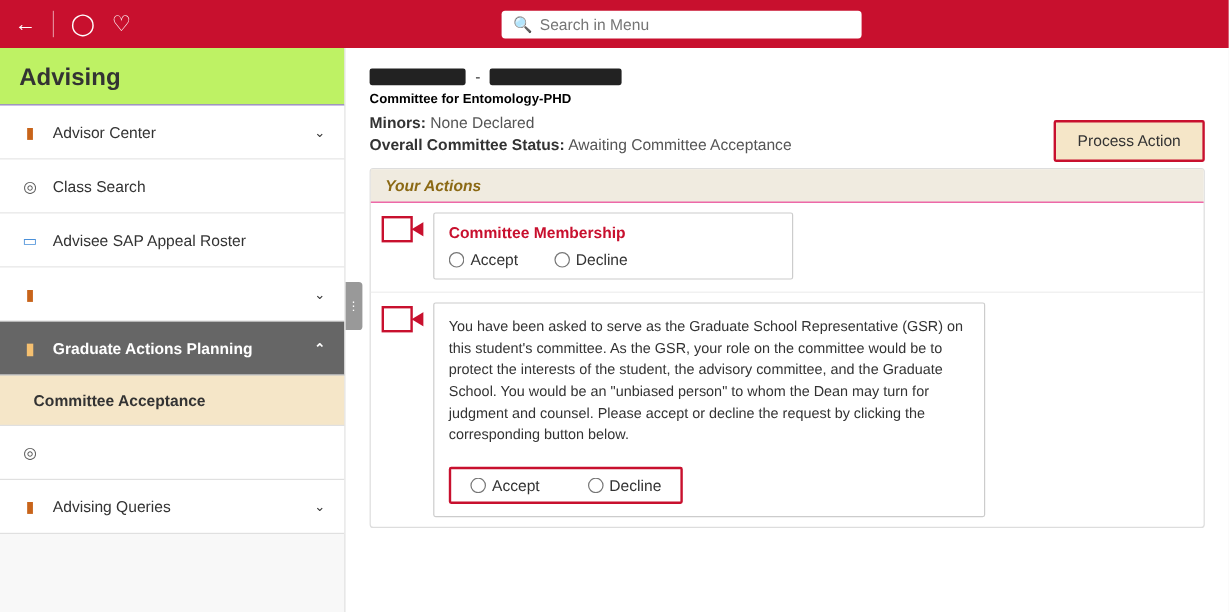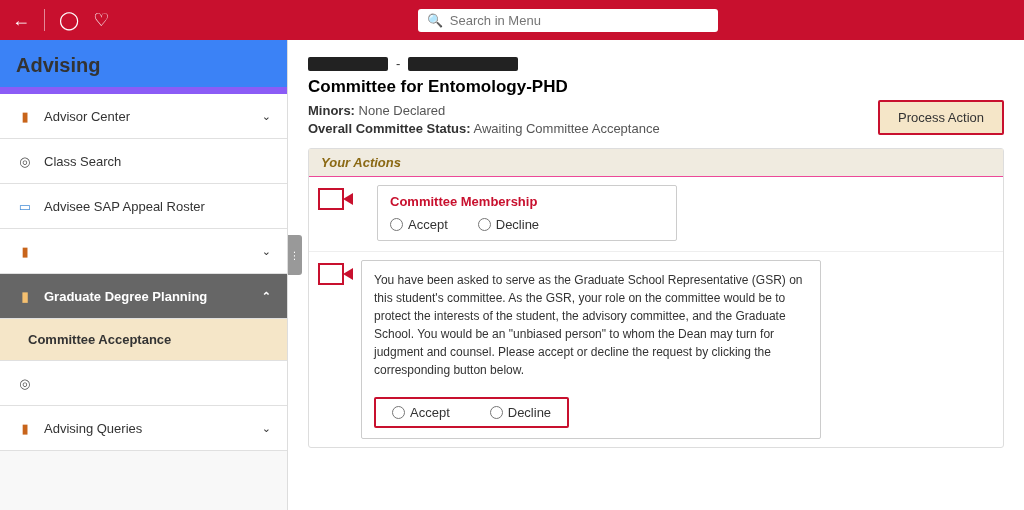--- a/index.html
+++ b/index.html
@@ -56,22 +56,22 @@
       background: #f8f8f8;
       border-right: 1px solid #ddd;
       flex-shrink: 0;
       overflow-y: auto;
     }
     .sidebar-title {
       padding: 14px 16px 10px 16px;
       font-size: 20px;
       font-weight: bold;
       color: #333;
-      background: #3b82f6;
-      border-bottom: 7px solid #8b5cf6;
+      background: #bef264;
+      border-bottom: 1px solid #8b5cf6;
     }
     .sidebar-item {
       display: flex;
       align-items: center;
       padding: 13px 16px;
       border-bottom: 1px solid #e0e0e0;
       cursor: pointer;
       background: #fff;
       color: #333;
       gap: 10px;
@@ -110,21 +110,21 @@
       position: relative;
     }
     .redacted-bar {
       display: inline-block;
       background: #222;
       height: 14px;
       border-radius: 2px;
     }
     .committee-title {
       font-weight: bold;
-      font-size: 17px;
+      font-size: 11px;
       margin-top: 4px;
       margin-bottom: 6px;
     }
     .info-row {
       font-size: 13px;
       margin-bottom: 3px;
       color: #333;
     }
     .info-row strong { font-weight: bold; }
     .info-row span { color: #555; }
@@ -277,21 +277,21 @@
       <span class="sidebar-label">Advisee SAP Appeal Roster</span>
     </div>
 
     <div class="sidebar-item">
       <span class="sidebar-icon icon-orange">▮</span>
       <span class="sidebar-chevron">⌄</span>
     </div>
 
     <div class="sidebar-item active-parent">
       <span class="sidebar-icon" style="color:#f5c070;">▮</span>
-      <span class="sidebar-label">Graduate Degree Planning</span>
+      <span class="sidebar-label">Graduate Actions Planning</span>
       <span class="sidebar-chevron">⌃</span>
     </div>
 
     <div class="sidebar-item active-child">
       <span class="sidebar-label">Committee Acceptance</span>
     </div>
 
     <div class="sidebar-item">
       <span class="sidebar-icon icon-globe">◎</span>
     </div>
@@ -320,21 +320,21 @@
       <span> <span>None Declared</span></span>
     </div>
     <div class="info-row">
       <strong>Overall Committee Status:</strong>
       <span> <span>Awaiting Committee Acceptance</span></span>
     </div>
 
     <div class="your-actions-section">
       <div class="your-actions-header">Your Actions</div>
 
-      <div class="action-row" style="gap:24px; border-bottom:1px solid #eee; padding-bottom:10px;">
+      <div class="action-row" style="gap:8px; border-bottom:1px solid #eee; padding-bottom:10px;">
 
         <div class="arrow-indicator">
           <svg width="36" height="28" viewBox="0 0 36 28">
             <rect x="2" y="4" width="24" height="20" fill="white" stroke="#c8102e" stroke-width="2"></rect>
             <polygon points="26,14 36,8 36,20" fill="#c8102e"></polygon>
           </svg>
         </div>
         <div class="membership-box">
           <div class="membership-title">Committee Membership</div>
           <div class="radio-group">

